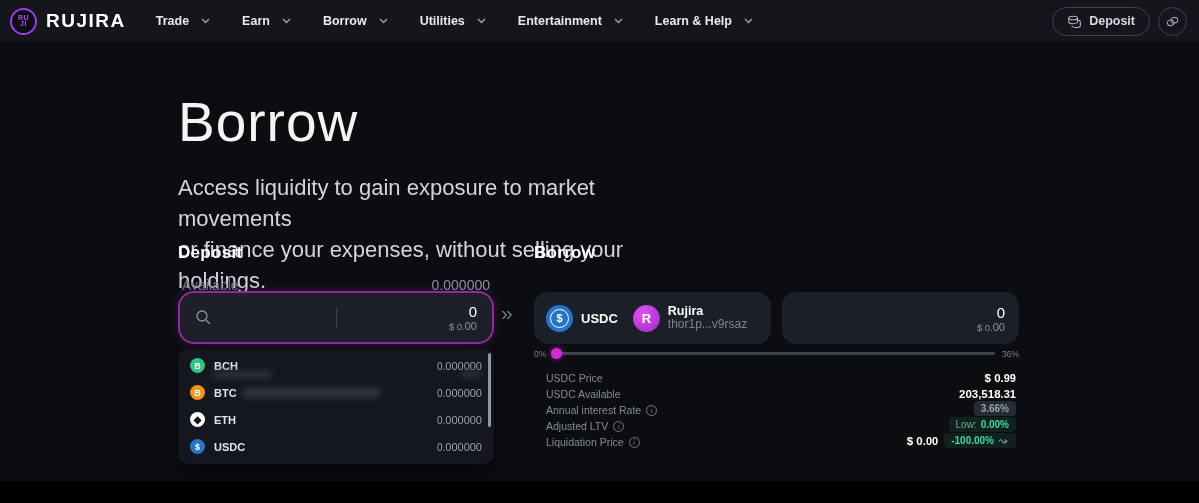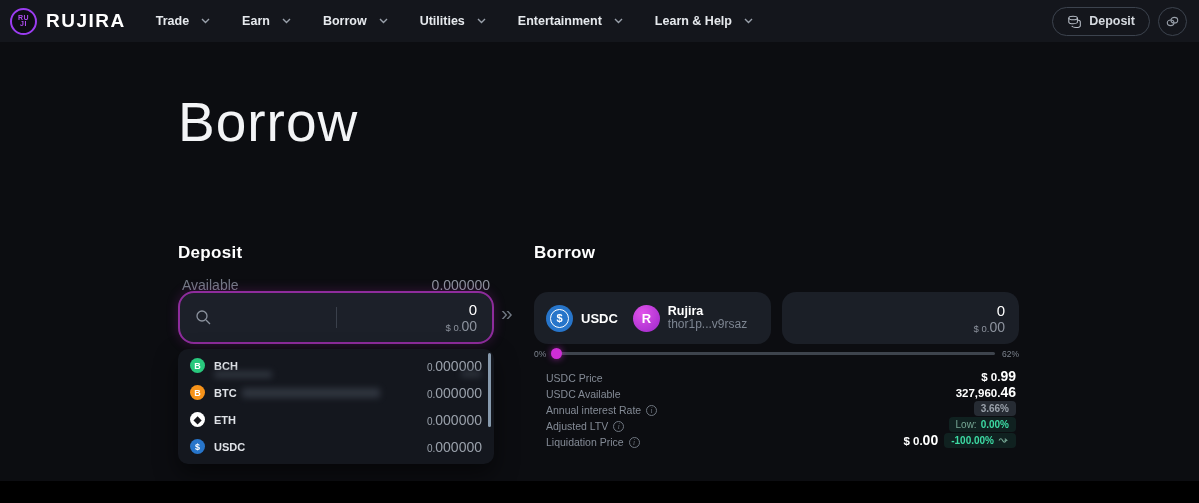--- a/index.html
+++ b/index.html
@@ -59,21 +59,21 @@
   .asset-input {
     position:absolute; left:178px; top:291px; width:316px; height:53px;
     border:2px solid var(--input-border,#8e2c9c); border-radius:16px;
     background:#1c2029; display:flex; align-items:center; padding:0 15px;
     box-shadow:0 0 12px rgba(160,40,170,.28); cursor:text;
   }
   .asset-input .divider { position:absolute; left:50%; top:14px; bottom:14px; width:1px; background:#3a404b; }
   .ai-amount { margin-left:auto; text-align:right; }
   .ai-amount .num { font-size:15px; color:#fff; line-height:16px; }
   .usd { font-size:9.5px; color:#8d939e; }
-  .sm { font-size:14px; }
+  .sm { font-size:11px; }
   .fwd-icon { position:absolute; left:501px; top:301px; font-size:21px; color:#6f7681; letter-spacing:-3px; }
   .token-list {
     position:absolute; left:178px; top:349px; width:316px; height:115px;
     background:var(--panel-bg,#14171e); border-radius:10px;
     box-shadow:0 10px 22px rgba(0,0,0,.5); padding:3px 0;
   }
   .token-row { height:27px; display:flex; align-items:center; padding:0 12px; gap:9px; position:relative; cursor:pointer; }
   .t-icon {
     width:15px; height:15px; border-radius:50%; flex:0 0 15px;
     display:flex; align-items:center; justify-content:center;
@@ -206,20 +206,24 @@
       <button class="link-btn">
         <svg width="15" height="13" viewBox="0 0 16 14" fill="none" stroke="#9aa1ab" stroke-width="1.2">
           <ellipse cx="6" cy="8.4" rx="3.6" ry="3"></ellipse>
           <ellipse cx="10" cy="5.6" rx="3.6" ry="3"></ellipse>
         </svg>
       </button>
     </div>
   </header>
 
   <h1 class="hero-title">Borrow</h1>
+  <p class="hero-sub">
+    <span>Access liquidity to gain exposure to market movements</span><br>
+    <span>or finance your expenses, without selling your holdings.</span>
+  </p>
 
   <h2 class="sec-h deposit">Deposit</h2>
 
   <div class="avail-row">
     <span class="lbl">Available</span>
     <span class="val">0.000000</span>
   </div>
 
   <div class="asset-input">
     <svg width="17" height="17" viewBox="0 0 17 17" fill="none" stroke="#8b929e" stroke-width="1.3">
@@ -289,38 +293,38 @@
   <div class="card amount-card">
     <div class="num">0</div>
     <div class="usd"><span>$ 0.</span><span class="sm">00</span></div>
   </div>
 
   <div class="slider-row">
     <span class="pct">0%</span>
     <div class="track">
       <div class="thumb"></div>
     </div>
-    <span class="pct">62%</span>
+    <span class="pct">36%</span>
   </div>
 
   <div class="details">
     <div class="d-row">
       <span class="d-label">
           <span>USDC Price</span>
         </span>
       <span class="d-value">
           <span><span>$ 0.</span><span class="sm">99</span></span>
         </span>
     </div>
     <div class="d-row">
       <span class="d-label">
           <span>USDC Available</span>
         </span>
       <span class="d-value">
-          <span><span>327,960.</span><span class="sm">46</span></span>
+          <span><span>203,518.</span><span class="sm">31</span></span>
         </span>
     </div>
     <div class="d-row">
       <span class="d-label">
         <span>Annual interest Rate</span>
         <span class="info-icon">i</span>
       </span>
       <span class="pill neutral">3.66%</span>
     </div>
     <div class="d-row">

